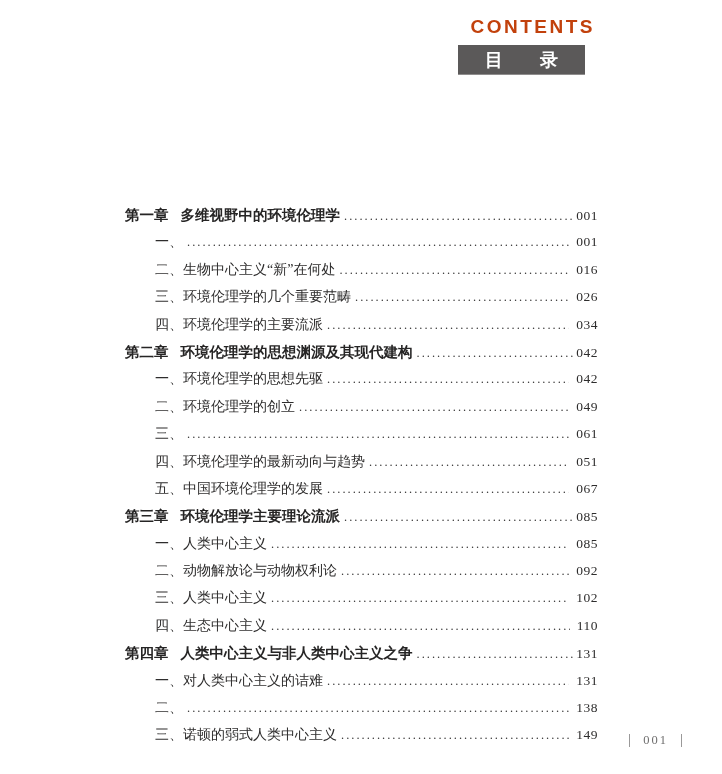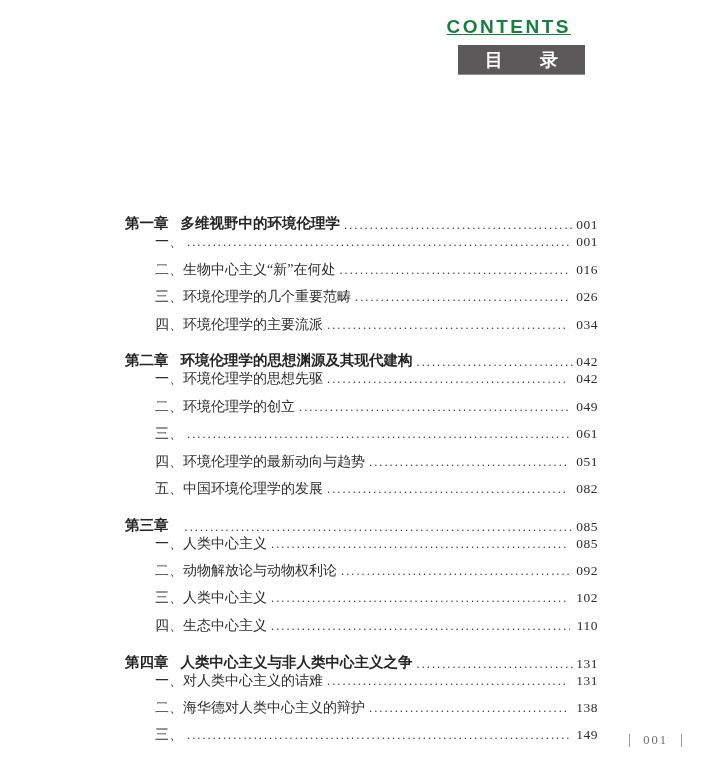--- a/index.html
+++ b/index.html
@@ -11,27 +11,26 @@
     overflow: hidden;
   }
   .page {
     position: absolute; inset: 0;
     background: #ffffff;
   }
 
   
   .contents-en {
     position: absolute;
-    top: 16px; right: 151px;
+    top: 16px; right: 127px;
     font-family: "Liberation Sans", "DejaVu Sans", sans-serif;
     font-size: 19px;
     font-weight: 700;
     letter-spacing: 2.5px;
-    color: #15803d;
-    text-decoration: underline;
+    color: #c2410c;
   }
   .title-box {
     position: absolute;
     top: 45px; right: 137px;
     width: 127px; height: 30px;
     background: #5b5959;
     border-bottom: 1px solid #8f8d8d;
     display: flex;
     justify-content: space-between;
     align-items: center;
@@ -53,21 +52,20 @@
     align-items: baseline;
     height: 27.4px;
     white-space: nowrap;
     color: #2e2d2d;
   }
   .toc-row.chapter {
     font-family: "Liberation Sans", "DejaVu Sans", sans-serif;
     font-weight: 700;
     font-size: 14.5px;
     color: #262525;
-    align-items: flex-end;
   }
   .toc-row.section {
     font-family: "Liberation Serif", "DejaVu Serif", serif;
     font-size: 14px;
     padding-left: 30px;
   }
   .toc-label.chapter-label { margin-right: 12px; }
   .toc-leader {
     flex: 1;
     overflow: hidden;
@@ -178,24 +176,25 @@
       <div class="toc-row section">
       <span class="toc-label">四、</span>
       <span class="toc-title">环境伦理学的最新动向与趋势</span>
       <span class="toc-leader"></span>
       <span class="toc-page">051</span>
     </div>
       <div class="toc-row section">
       <span class="toc-label">五、</span>
       <span class="toc-title">中国环境伦理学的发展</span>
       <span class="toc-leader"></span>
-      <span class="toc-page">082</span>
+      <span class="toc-page">067</span>
     </div>
       <div class="toc-row chapter">
       <span class="toc-label chapter-label">第三章</span>
+      <span class="toc-title">环境伦理学主要理论流派</span>
       <span class="toc-leader"></span>
       <span class="toc-page">085</span>
     </div>
       <div class="toc-row section">
       <span class="toc-label">一、</span>
       <span class="toc-title">人类中心主义</span>
       <span class="toc-leader"></span>
       <span class="toc-page">085</span>
     </div>
       <div class="toc-row section">
@@ -223,26 +222,26 @@
       <span class="toc-page">131</span>
     </div>
       <div class="toc-row section">
       <span class="toc-label">一、</span>
       <span class="toc-title">对人类中心主义的诘难</span>
       <span class="toc-leader"></span>
       <span class="toc-page">131</span>
     </div>
       <div class="toc-row section">
       <span class="toc-label">二、</span>
-      <span class="toc-title">海华德对人类中心主义的辩护</span>
       <span class="toc-leader"></span>
       <span class="toc-page">138</span>
     </div>
       <div class="toc-row section">
       <span class="toc-label">三、</span>
+      <span class="toc-title">诺顿的弱式人类中心主义</span>
       <span class="toc-leader"></span>
       <span class="toc-page">149</span>
     </div>
     </div>
 
   <div class="footer">
     <span class="bar"></span>
     <span class="num">001</span>
     <span class="bar"></span>
   </div>

